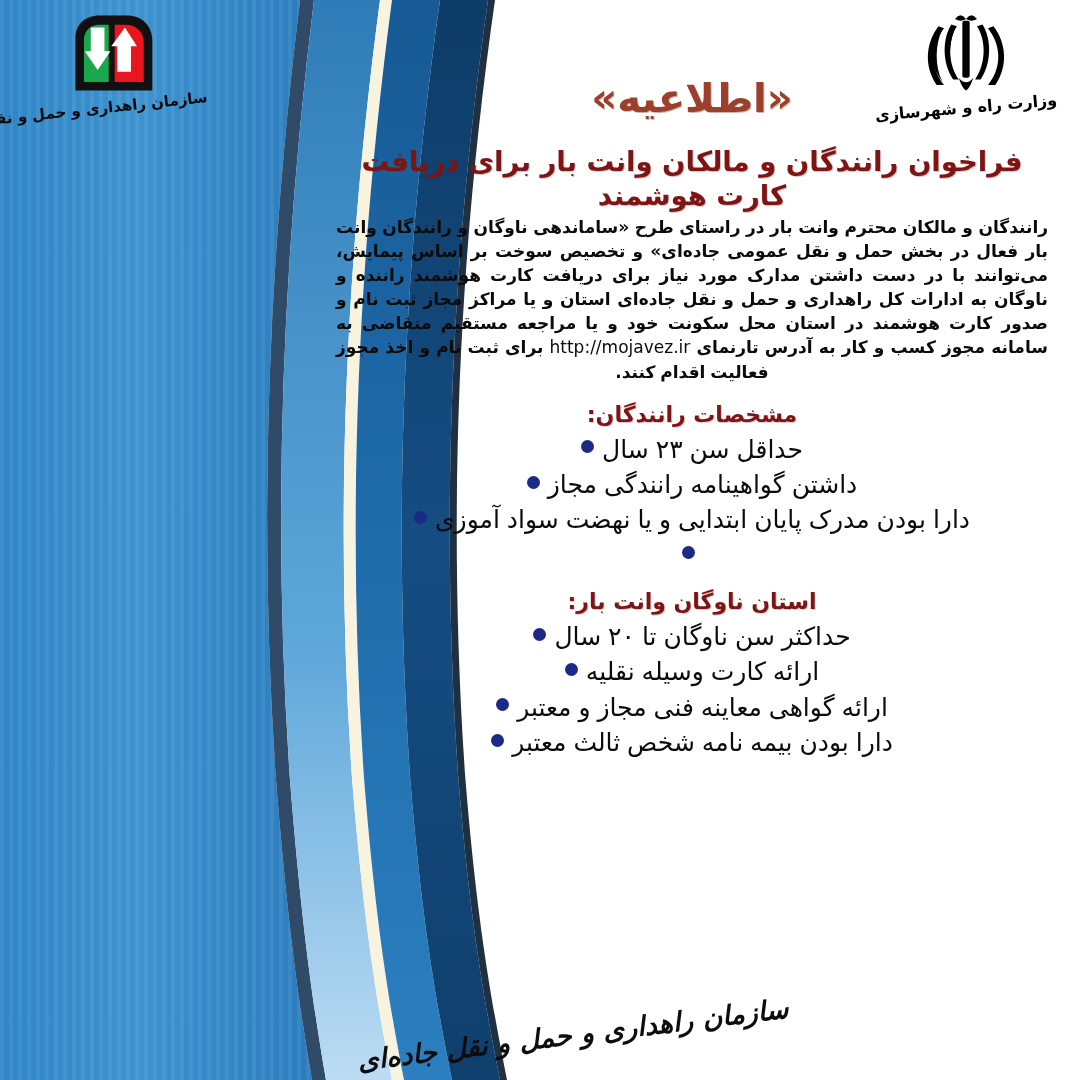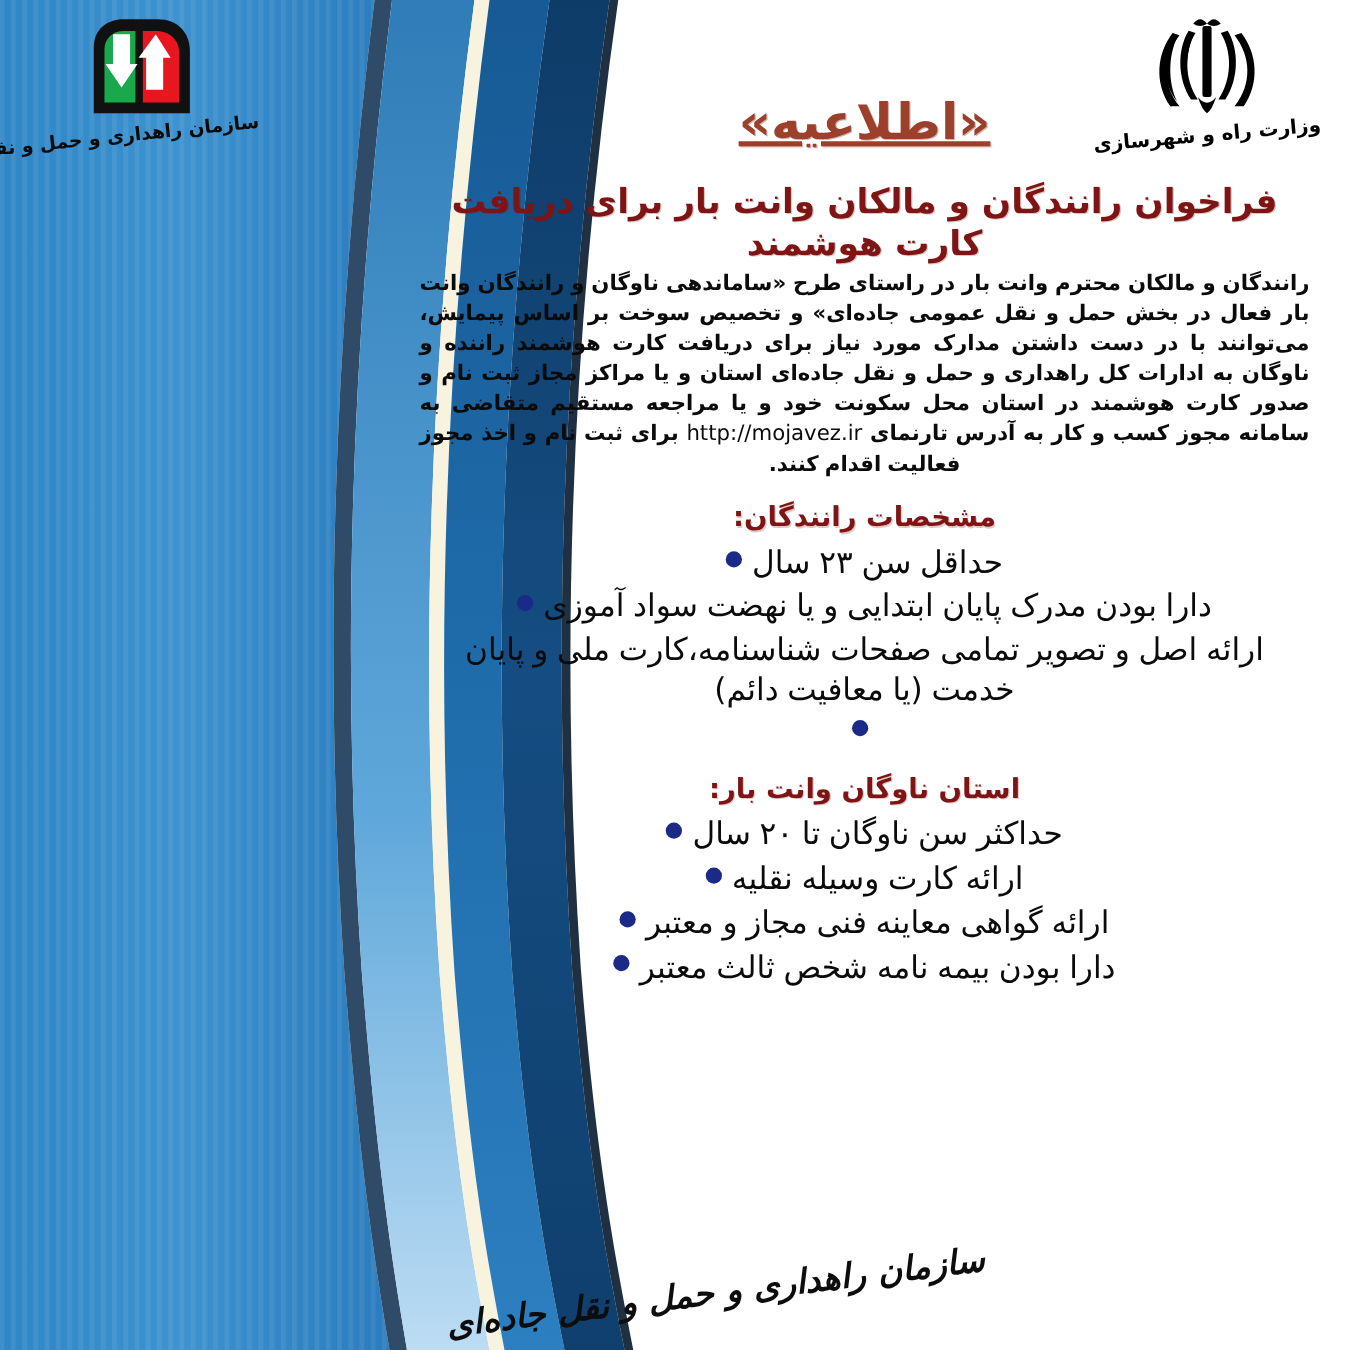--- a/index.html
+++ b/index.html
@@ -37,21 +37,20 @@
     position:absolute;left:330px;top:0;width:740px;height:1080px;
     box-sizing:border-box;padding:0 22px 0 6px;
     text-align:right;direction:rtl;
   }
 
   #etelaieh{
     margin-top:78px;text-align:center;
     font-size:40px;font-weight:bold;color:#9c3f2b;
     letter-spacing:-1px;line-height:1;
     text-shadow:1px 1px 0 rgba(120,50,35,.35);
-    text-decoration:underline;
   }
 
   #headline{
     margin-top:26px;
     font-size:27.5px;font-weight:bold;color:#7e1414;
     line-height:1.25;text-align:center;
     text-shadow:1px 1px 0 rgba(110,20,20,.25);
   }
 
   #body-paragraph{
@@ -200,24 +199,27 @@
       <span>برای ثبت نام و اخذ مجوز فعالیت اقدام کنند.</span>
     </div>
 
     <div class="section">
       <div class="section-title">مشخصات رانندگان:</div>
       <ul class="bullets">
         <li>
           <span class="bt">حداقل سن ۲۳ سال</span><span class="dot"></span>
         </li>
         <li>
+          <span class="bt">داشتن گواهینامه رانندگی مجاز</span><span class="dot"></span>
+        </li>
+        <li>
           <span class="bt">دارا بودن مدرک پایان ابتدایی و یا نهضت سواد آموزی</span><span class="dot"></span>
         </li>
         <li>
-          <span class="bt">ارائه اصل و تصویر تمامی صفحات شناسنامه،کارت ملی و پایان خدمت (یا معافیت دائم)</span><span class="dot"></span>
+          <span class="dot"></span>
         </li>
       </ul>
     </div>
 
     <div class="section">
       <div class="section-title">استان ناوگان وانت بار:</div>
       <ul class="bullets">
         <li>
           <span class="bt">حداکثر سن ناوگان تا ۲۰ سال</span><span class="dot"></span>
         </li>

